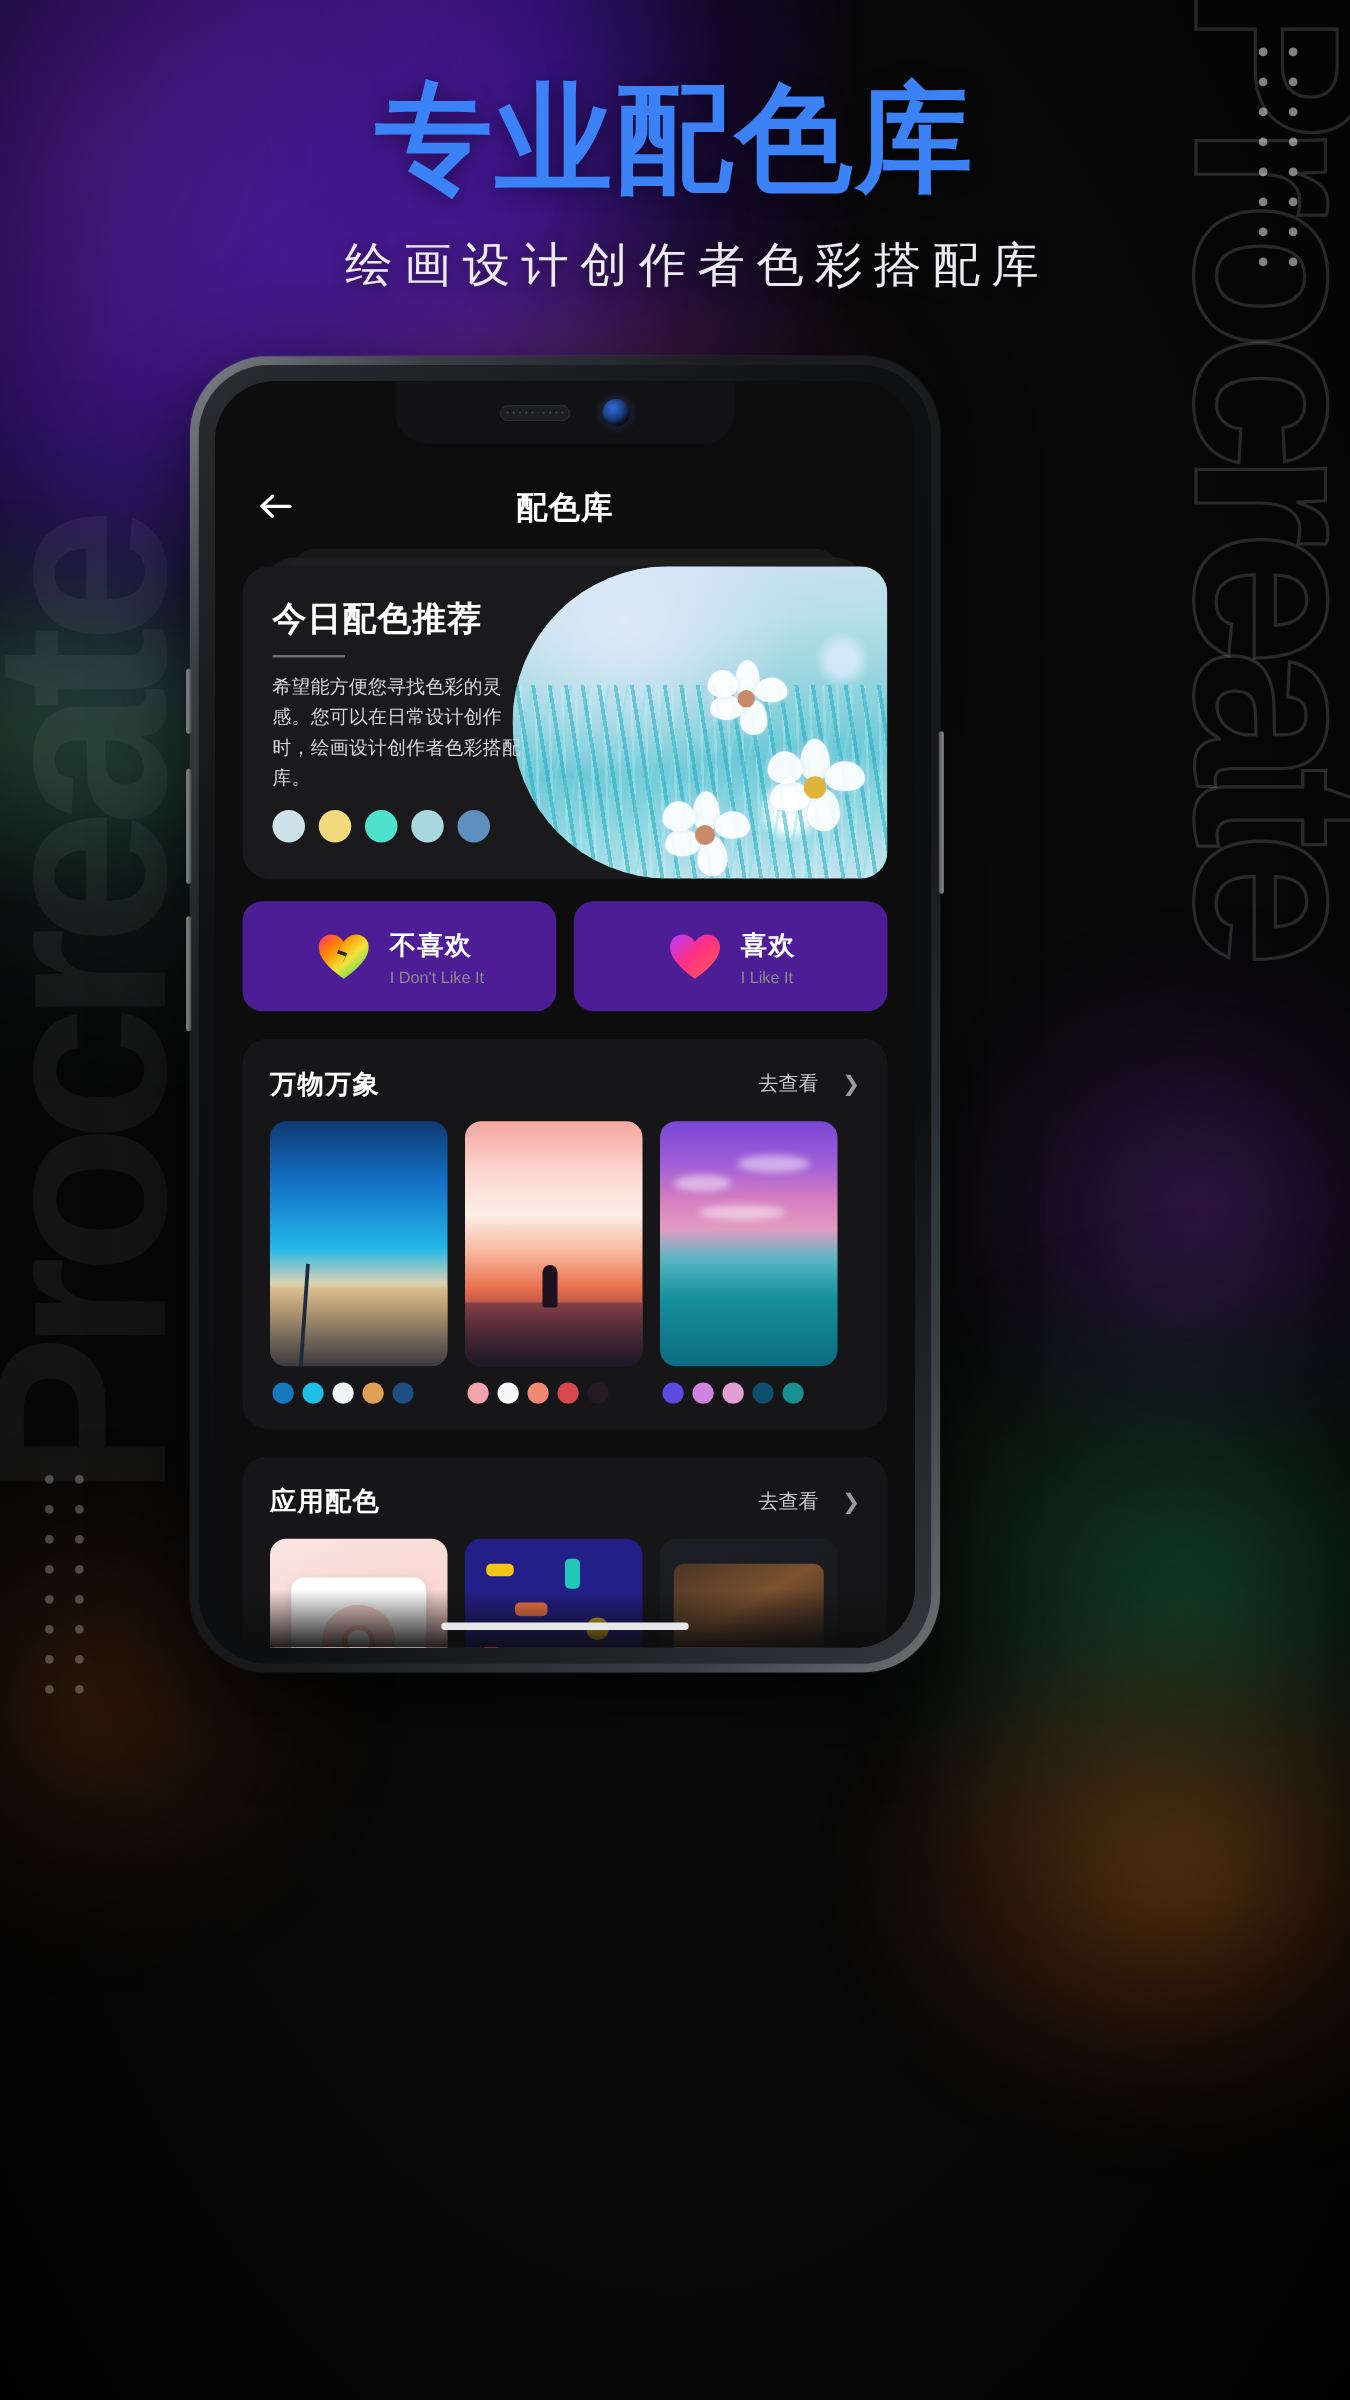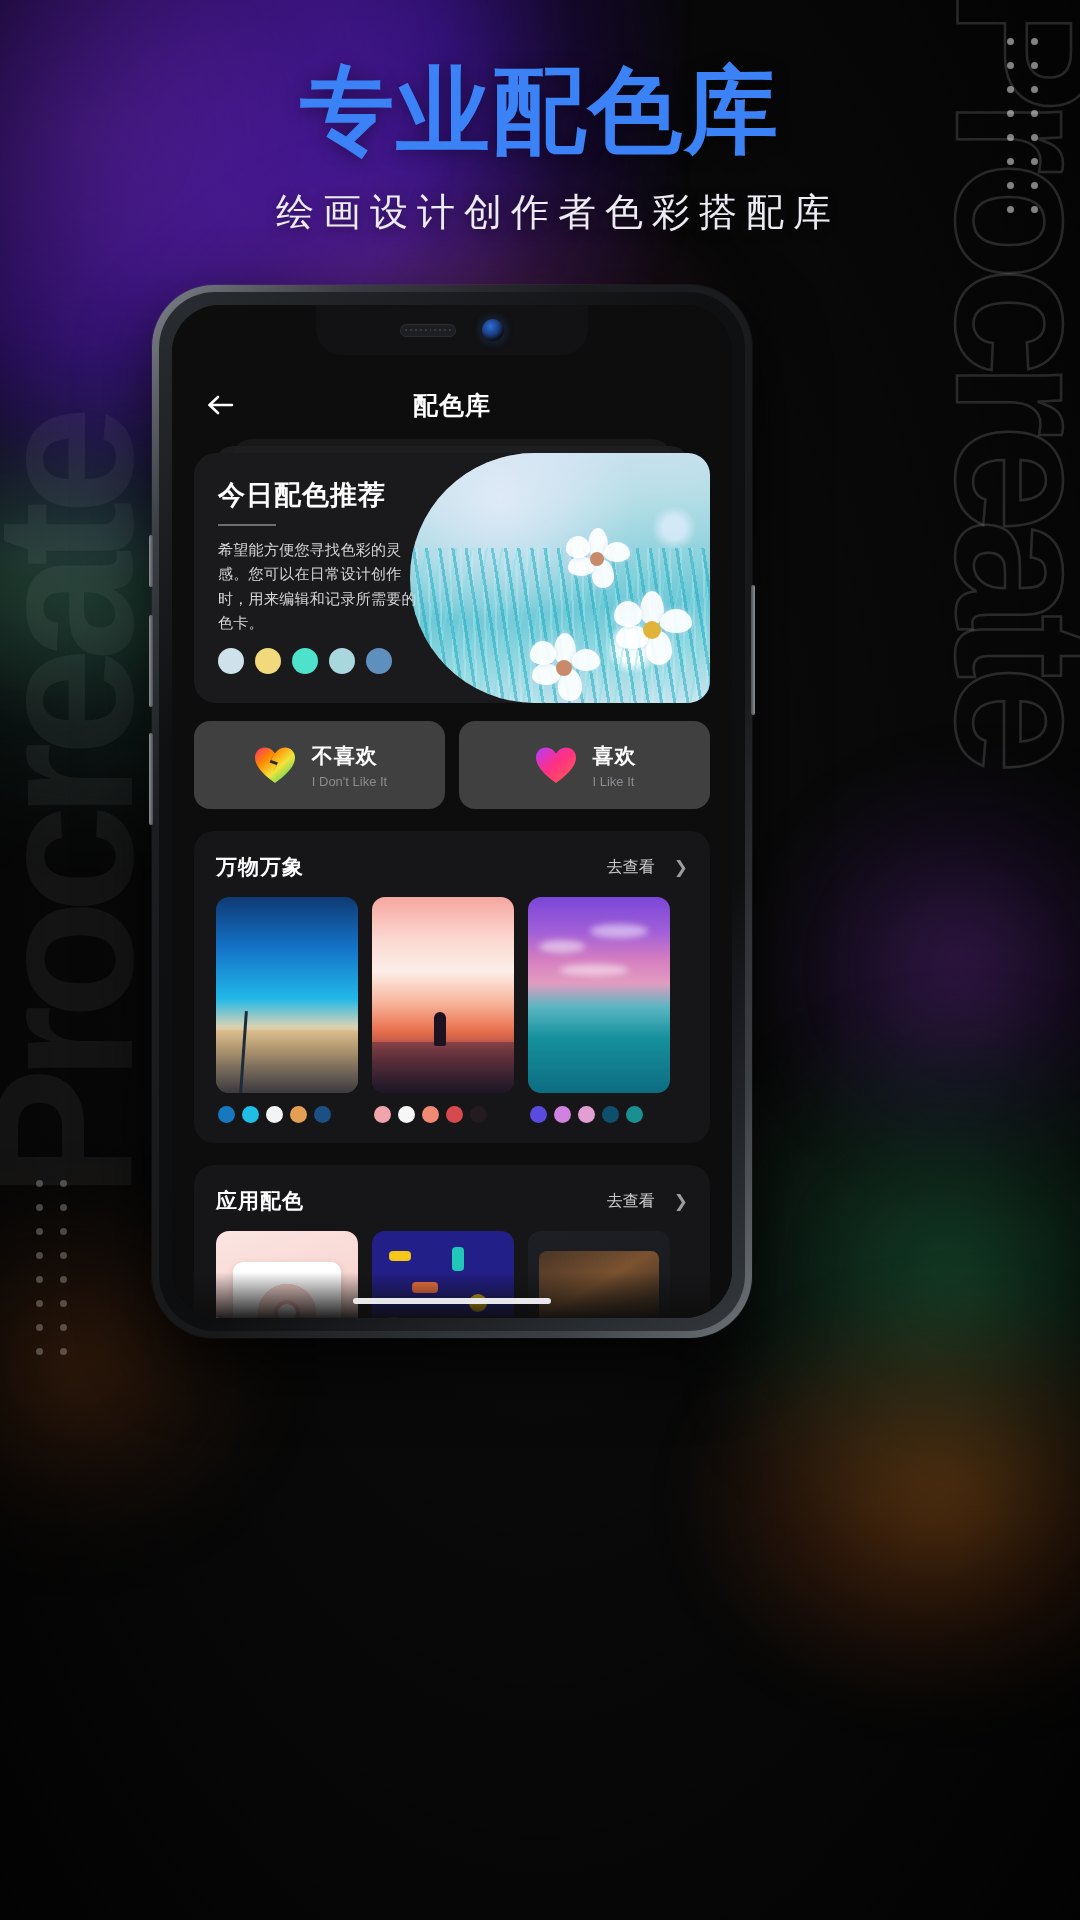--- a/index.html
+++ b/index.html
@@ -236,21 +236,21 @@
   .flower em {
     position:absolute; display:block; border-radius:50% 50% 50% 50%/60% 60% 40% 40%;
     background:rgba(255,255,255,.93);
     box-shadow:0 0 5px rgba(190,215,245,.7);
   }
   .flower b { position:absolute; border-radius:50%; background:#c98a6a; }
 
   
   .lr-row { display:flex; gap:14px; margin-top:18px; }
   .lr-btn {
-    flex:1; background:#404040; border-radius:16px; height:88px;
+    flex:1; background:#4c1d95; border-radius:16px; height:88px;
     display:flex; align-items:center; justify-content:center; gap:14px;
     cursor:pointer;
   }
   .lr-heart { width:46px; height:46px; position:relative; flex:none; }
   .lr-text { text-align:left; }
   .lr-cn { font-size:21px; font-weight:bold; color:#fff; letter-spacing:1px; }
   .lr-en { font-size:13px; color:#8b8b90; margin-top:4px; }
 
   .section-head { text-align:center; margin-top:36px; }
   .section-cn { font-size:25px; font-weight:bold; color:#fff; letter-spacing:2px; }
@@ -424,21 +424,21 @@
           <div class="scroll-area">
 
             <div class="card-stack">
               <div class="ghost"></div>
               <div class="ghost2"></div>
 
               <div class="rec-card">
                 <div class="rec-left">
                   <div class="rec-title">今日配色推荐</div>
                   <div class="rec-rule"></div>
-                  <div class="rec-desc">希望能方便您寻找色彩的灵感。您可以在日常设计创作时，用来编辑和记录所需要的色卡。</div>
+                  <div class="rec-desc">希望能方便您寻找色彩的灵感。您可以在日常设计创作时，绘画设计创作者色彩搭配库。</div>
                   <div class="rec-swatches" id="rec-swatches">
                       <span style="background: rgb(207, 226, 236);"></span>
                       <span style="background: rgb(242, 218, 124);"></span>
                       <span style="background: rgb(78, 226, 204);"></span>
                       <span style="background: rgb(169, 215, 222);"></span>
                       <span style="background: rgb(95, 143, 188);"></span>
                     </div>
                 </div>
                 <div class="rec-img">
                   <div class="paint"></div>

